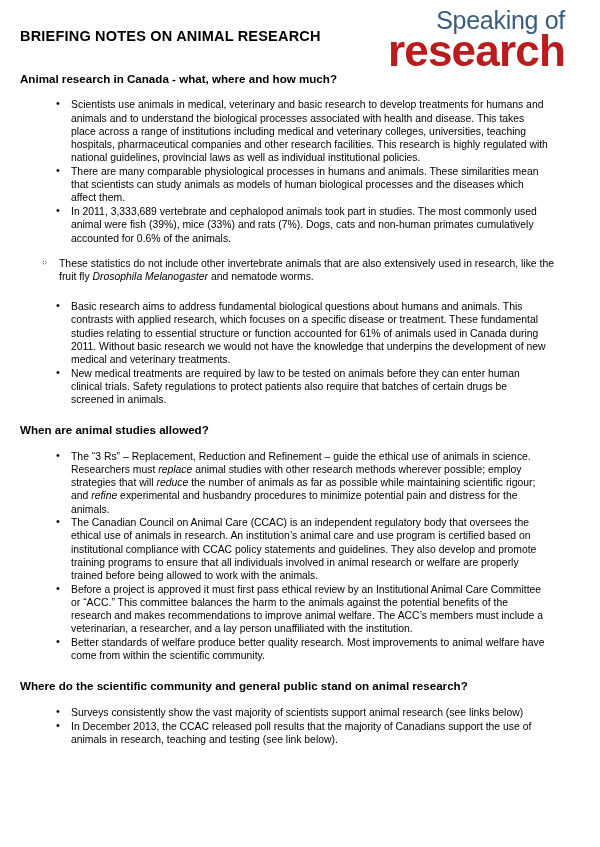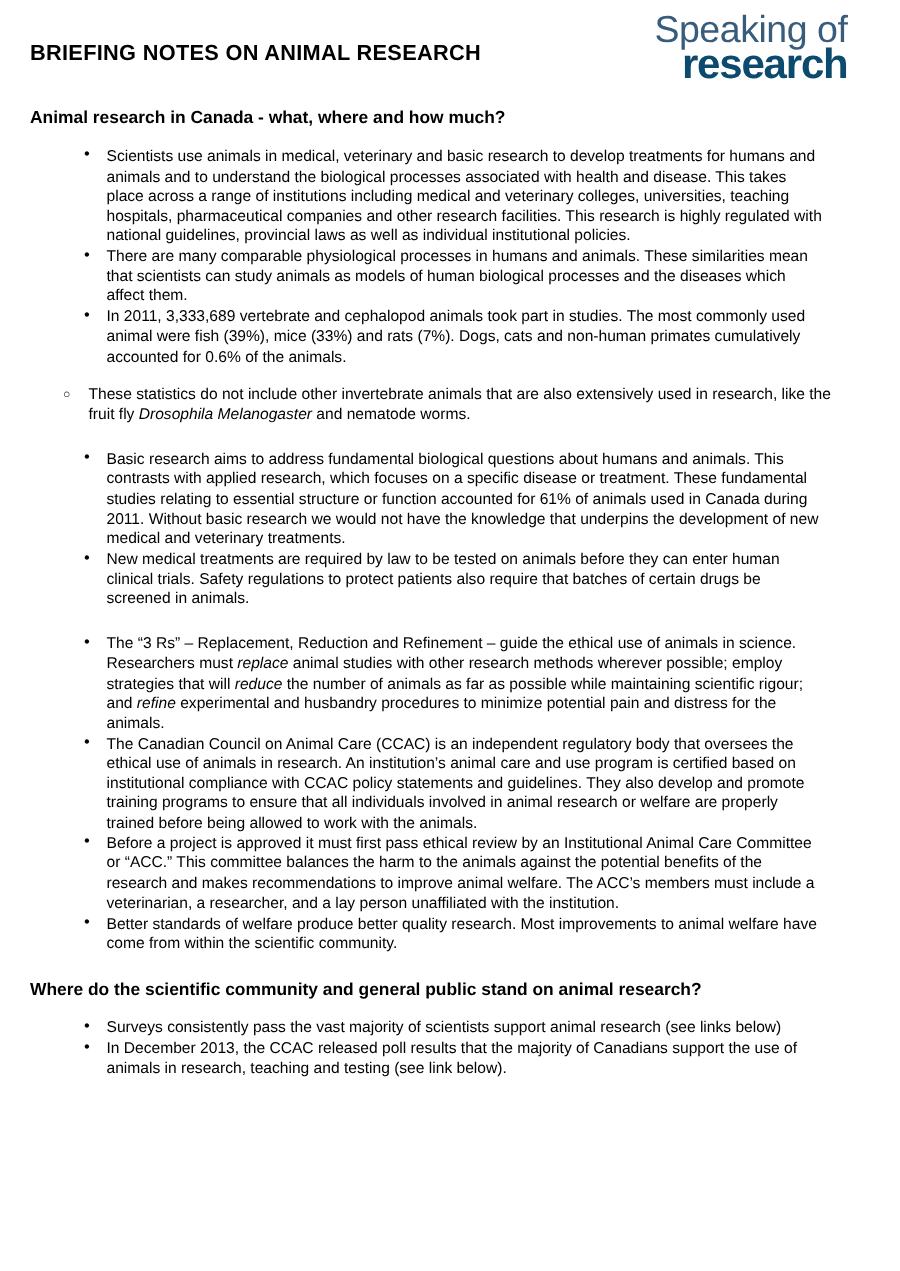--- a/index.html
+++ b/index.html
@@ -41,22 +41,22 @@
     line-height: 1;
   }
   .logo-line1 {
     font-size: 25px;
     color: #395c7d;
     letter-spacing: -0.3px;
     display: block;
     font-weight: normal;
   }
   .logo-line2 {
-    font-size: 28px;
-    color: #0c4a6e;
+    font-size: 44px;
+    color: #b91c1c;
     font-weight: bold;
     letter-spacing: -0.8px;
     display: block;
     margin-top: -4px;
   }
 
   
   .body-area {
     padding: 0 6px 0 20px;
   }
@@ -145,30 +145,31 @@
     </div>
 
     <div class="section">
       <ul class="bullets">
         <li>Basic research aims to address fundamental biological questions about humans and animals. This contrasts with applied research, which focuses on a specific disease or treatment. These fundamental studies relating to essential structure or function accounted for 61% of animals used in Canada during 2011.  Without basic research we would not have the knowledge that underpins the development of new medical and veterinary treatments.</li>
         <li>New medical treatments are required by law to be tested on animals before they can enter human clinical trials. Safety regulations to protect patients also require that batches of certain drugs be screened in animals.</li>
       </ul>
     </div>
 
     <div class="section">
+      <div class="section-heading">When are animal studies allowed?</div>
       <ul class="bullets">
         <li>The “3 Rs” – Replacement, Reduction and Refinement – guide the ethical use of animals in science.  Researchers must <em>replace</em> animal studies with other research methods wherever possible; employ strategies that will <em>reduce</em> the number of animals as far as possible while maintaining scientific rigour; and <em>refine</em> experimental and husbandry procedures to minimize potential pain and distress for the animals.</li>
         <li>The Canadian Council on Animal Care (CCAC) is an independent regulatory body that oversees the ethical use of animals in research. An institution’s animal care and use program is certified based on institutional compliance with CCAC policy statements and guidelines. They also develop and promote training programs to ensure that all individuals involved in animal research or welfare are properly trained before being allowed to work with the animals.</li>
         <li>Before a project is approved it must first pass ethical review by an Institutional Animal Care Committee or “ACC.” This committee balances the harm to the animals against the potential benefits of the research and makes recommendations to improve animal welfare. The ACC’s members must include a veterinarian, a researcher, and a lay person unaffiliated with the institution.</li>
         <li>Better standards of welfare produce better quality research. Most improvements to animal welfare have come from within the scientific community.</li>
       </ul>
     </div>
 
     <div class="section">
       <div class="section-heading">Where do the scientific community and general public stand on animal research?</div>
       <ul class="bullets">
-        <li>Surveys consistently pass the vast majority of scientists support animal research (see links below)</li>
+        <li>Surveys consistently show the vast majority of scientists support animal research (see links below)</li>
         <li>In December 2013, the CCAC released poll results that the majority of Canadians support the use of animals in research, teaching and testing (see link below).</li>
       </ul>
     </div>
 
   </div>
 </div>
 
 </body></html>

